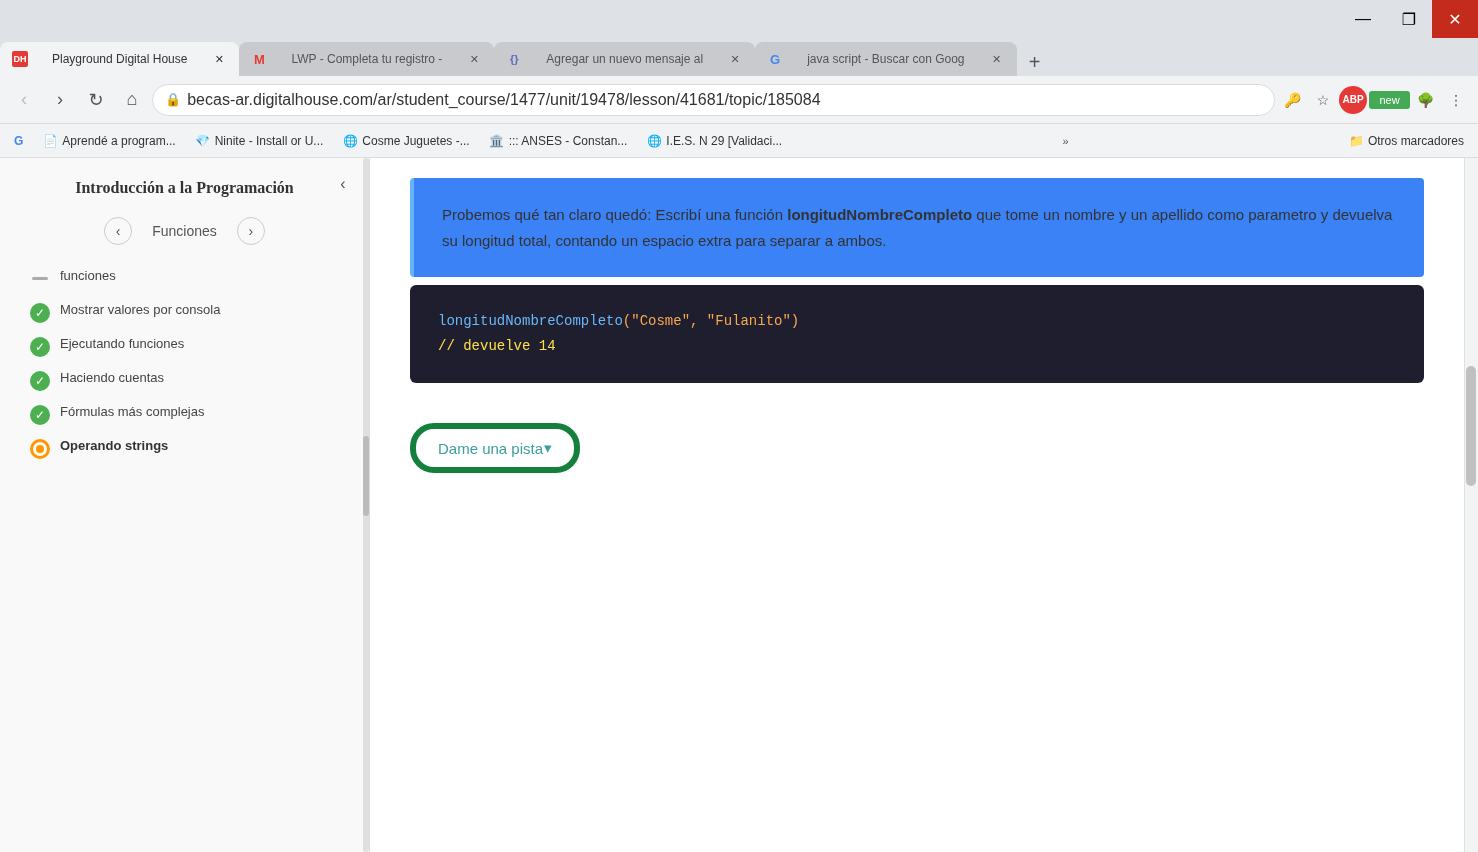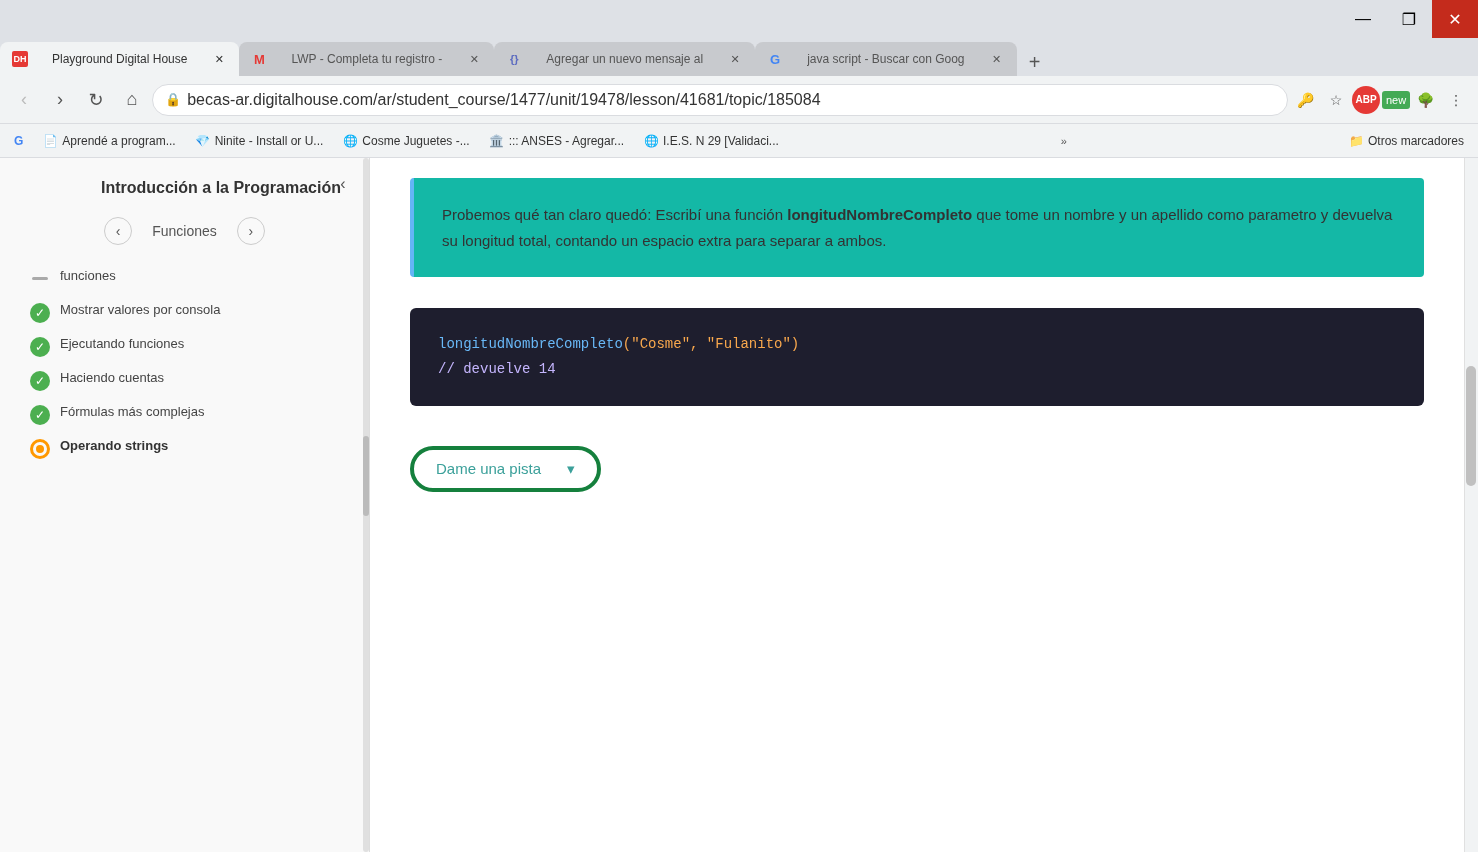--- a/index.html
+++ b/index.html
@@ -41,21 +41,21 @@
     .bookmarks-bar { height: 34px; background: #f1f3f4; display: flex; align-items: center; padding: 0 8px; gap: 8px; border-bottom: 1px solid #dadce0; font-size: 12px; color: #333; overflow: hidden; }
     .bookmark-item { display: flex; align-items: center; gap: 4px; padding: 3px 6px; border-radius: 4px; cursor: pointer; white-space: nowrap; }
     .bookmarks-more { margin-left: auto; font-size: 11px; color: #555; cursor: pointer; padding: 2px 4px; }
     .bookmarks-folder { display: flex; align-items: center; gap: 4px; margin-left: auto; cursor: pointer; padding: 3px 6px; border-radius: 4px; }
 
     
     .content-area { flex: 1; background: #f1f3f4; display: flex; overflow: hidden; }
 
     
     .sidebar { width: 370px; background: #f9f9f9; border-right: 1px solid #ddd; display: flex; flex-direction: column; overflow: hidden; position: relative; }
-    .sidebar-header { padding: 20px 28px 10px; text-align: right; }
+    .sidebar-header { padding: 20px 16px 10px; text-align: center; font-family: Liberation Serif, serif; }
     .sidebar-title { font-size: 16px; font-weight: 700; color: #333; line-height: 1.3; }
     .sidebar-nav { display: flex; align-items: center; justify-content: center; gap: 20px; padding: 8px 0; }
     .sidebar-nav-btn { width: 28px; height: 28px; border-radius: 50%; background: none; border: 1px solid #ccc; display: flex; align-items: center; justify-content: center; cursor: pointer; font-size: 14px; color: #555; }
     .sidebar-section-title { font-size: 14px; color: #555; font-weight: 500; text-align: center; }
     .sidebar-items { flex: 1; overflow-y: auto; padding: 8px 0; }
     .sidebar-item { display: flex; align-items: flex-start; padding: 6px 16px 6px 30px; gap: 10px; cursor: pointer; }
     .item-icon { width: 20px; height: 20px; flex-shrink: 0; display: flex; align-items: center; justify-content: center; margin-top: 2px; }
     .icon-check-green { width: 20px; height: 20px; border-radius: 50%; background: #4caf50; display: flex; align-items: center; justify-content: center; color: white; font-size: 12px; }
     .icon-circle-orange { width: 20px; height: 20px; border-radius: 50%; border: 3px solid #ff9800; display: flex; align-items: center; justify-content: center; }
     .icon-circle-orange-inner { width: 8px; height: 8px; border-radius: 50%; background: #ff9800; }
@@ -66,33 +66,33 @@
 
     
     .sidebar-scrollbar { position: absolute; right: 0; top: 0; bottom: 0; width: 6px; background: #e0e0e0; border-radius: 3px; }
     .sidebar-scrollbar-thumb { position: absolute; top: 40%; width: 6px; height: 80px; background: #bbb; border-radius: 3px; }
 
     
     .main-panel { flex: 1; background: white; overflow-y: auto; padding: 0; display: flex; flex-direction: column; }
     .content-scroll { padding: 20px 40px; }
 
     
-    .info-box { background: #14b8a6; border-left: 4px solid #64b5f6; padding: 24px 28px; border-radius: 4px; margin-bottom: 31px; font-size: 15px; color: #333; line-height: 1.7; }
+    .info-box { background: #3b82f6; border-left: 4px solid #64b5f6; padding: 24px 28px; border-radius: 4px; margin-bottom: 8px; font-size: 15px; color: #333; line-height: 1.7; }
     .info-box p { margin-bottom: 12px; }
     .info-box strong { font-weight: 700; }
     .info-box p:last-child { margin-bottom: 0; }
 
     
     .code-block { background: #1e1e2e; border-radius: 6px; padding: 24px 28px; margin-bottom: 20px; font-family: 'Courier New', monospace; font-size: 14px; line-height: 1.8; }
     .code-fn { color: #69b8f7; }
     .code-str { color: #f9a84d; }
-    .code-comment { color: #c4b5fd; }
-
-    
-    .hint-btn { display: inline-flex; gap: 26px; border: 4px solid #15803d; border-radius: 24px; padding: 10px 22px; color: #3ba09a; font-size: 15px; font-weight: 500; cursor: pointer; background: white; margin-top: 20px; }
+    .code-comment { color: #fde047; }
+
+    
+    .hint-btn { display: inline-flex; align-items: center; gap: 1px; border: 6px solid #15803d; border-radius: 24px; padding: 10px 22px; color: #3ba09a; font-size: 15px; font-weight: 500; cursor: pointer; background: white; margin-top: 20px; }
 
     
     .right-scrollbar { width: 14px; background: #f1f3f4; border-left: 1px solid #e0e0e0; position: relative; flex-shrink: 0; }
     .right-scrollbar-thumb { position: absolute; top: 30%; right: 2px; width: 10px; height: 120px; background: #c0c0c0; border-radius: 5px; }
   </style>
 </head>
 <body>
 
 <div class="browser-outer">
 
@@ -138,21 +138,21 @@
     <button class="nav-btn">↻</button>
     <button class="nav-btn">⌂</button>
     <div class="address-bar-wrap">
       <span class="address-lock">🔒</span>
       <span class="address-text">becas-ar.digitalhouse.com/ar/student_course/1477/unit/19478/lesson/41681/topic/185084</span>
     </div>
     <div class="toolbar-icons">
       <div class="toolbar-icon-btn">🔑</div>
       <div class="toolbar-icon-btn">☆</div>
       <div class="toolbar-icon-btn abp-badge">ABP</div>
-      <div class="toolbar-icon-btn" style="font-size:11px;background:#4a5;color:white;border-radius:3px;width:28px;height:18px;">new</div>
+      <div class="toolbar-icon-btn" style="font-size:11px;background:#4a5;color:white;border-radius:3px;width:41px;height:18px;">new</div>
       <div class="toolbar-icon-btn">🌳</div>
       <div class="toolbar-icon-btn">⋮</div>
     </div>
   </div>
 
   <div class="bookmarks-bar">
     <div class="bookmark-item">
       <span style="color:#4285f4;font-weight:bold;">G</span>
     </div>
     <div class="bookmark-item">
@@ -162,21 +162,21 @@
     <div class="bookmark-item">
       <span>💎</span>
       <span>Ninite - Install or U...</span>
     </div>
     <div class="bookmark-item">
       <span>🌐</span>
       <span>Cosme Juguetes -...</span>
     </div>
     <div class="bookmark-item">
       <span>🏛️</span>
-      <span>::: ANSES - Agregar...</span>
+      <span>::: ANSES - Constan...</span>
     </div>
     <div class="bookmark-item">
       <span>🌐</span>
       <span>I.E.S. N 29 [Validaci...</span>
     </div>
     <span class="bookmarks-more">»</span>
     <div class="bookmarks-folder">
       <span style="color:#f9a825;">📁</span>
       <span>Otros marcadores</span>
     </div>

